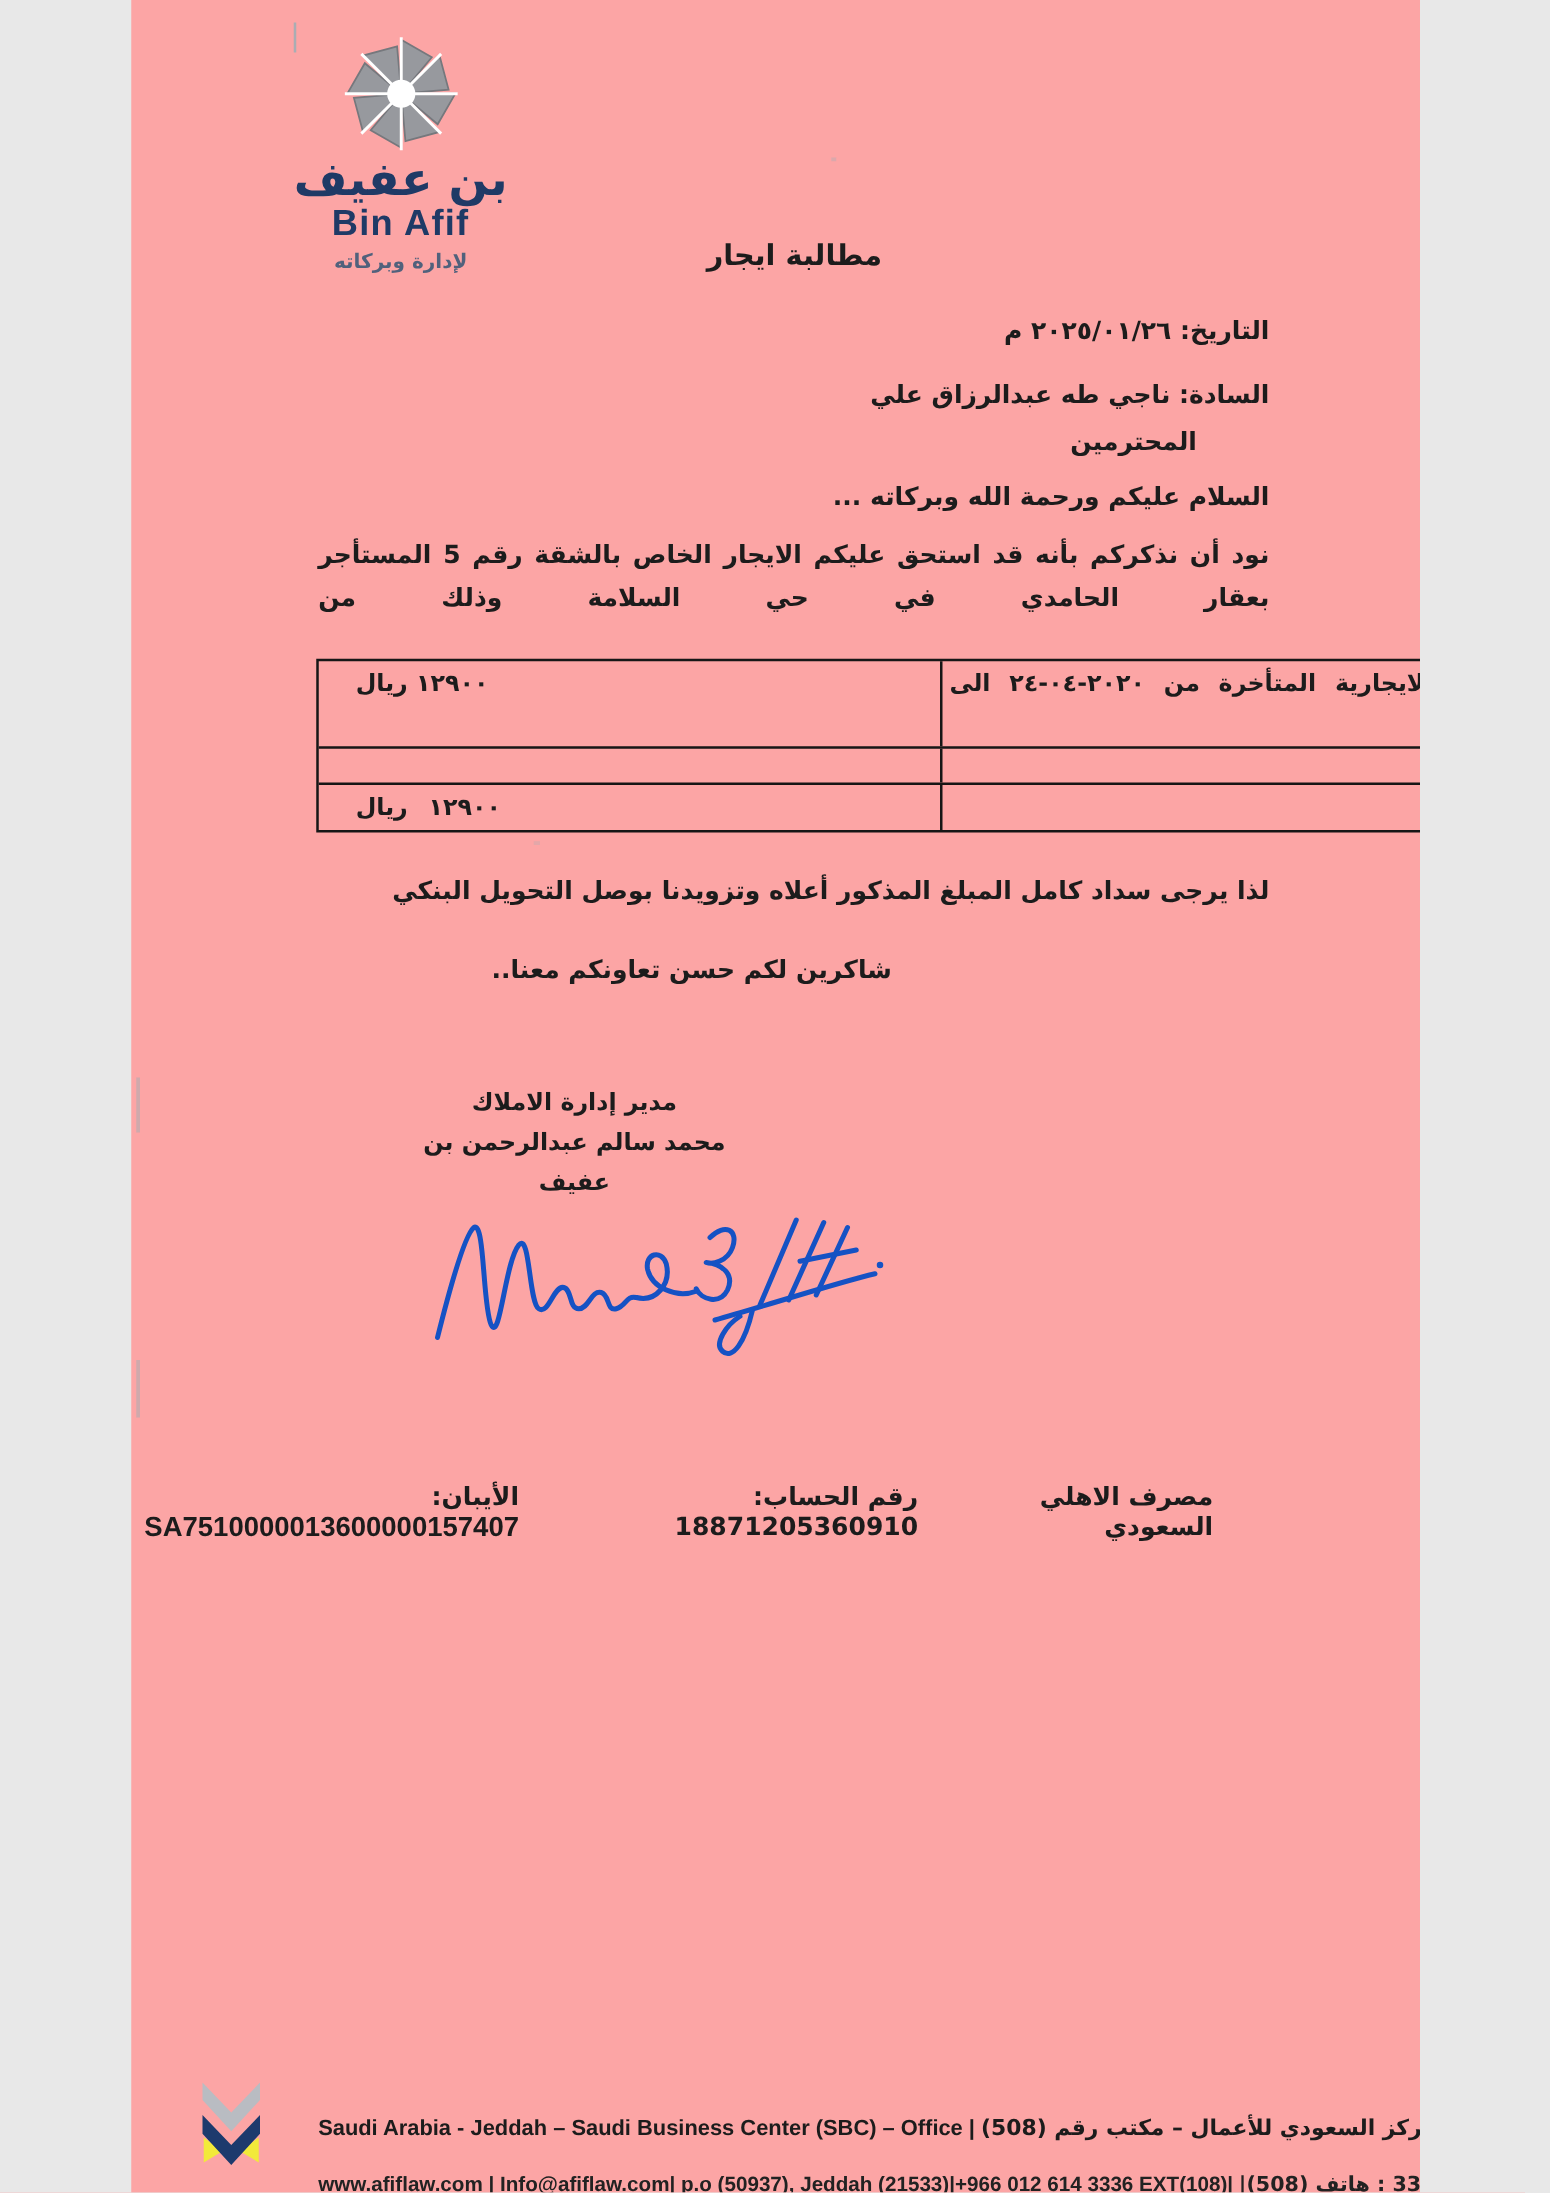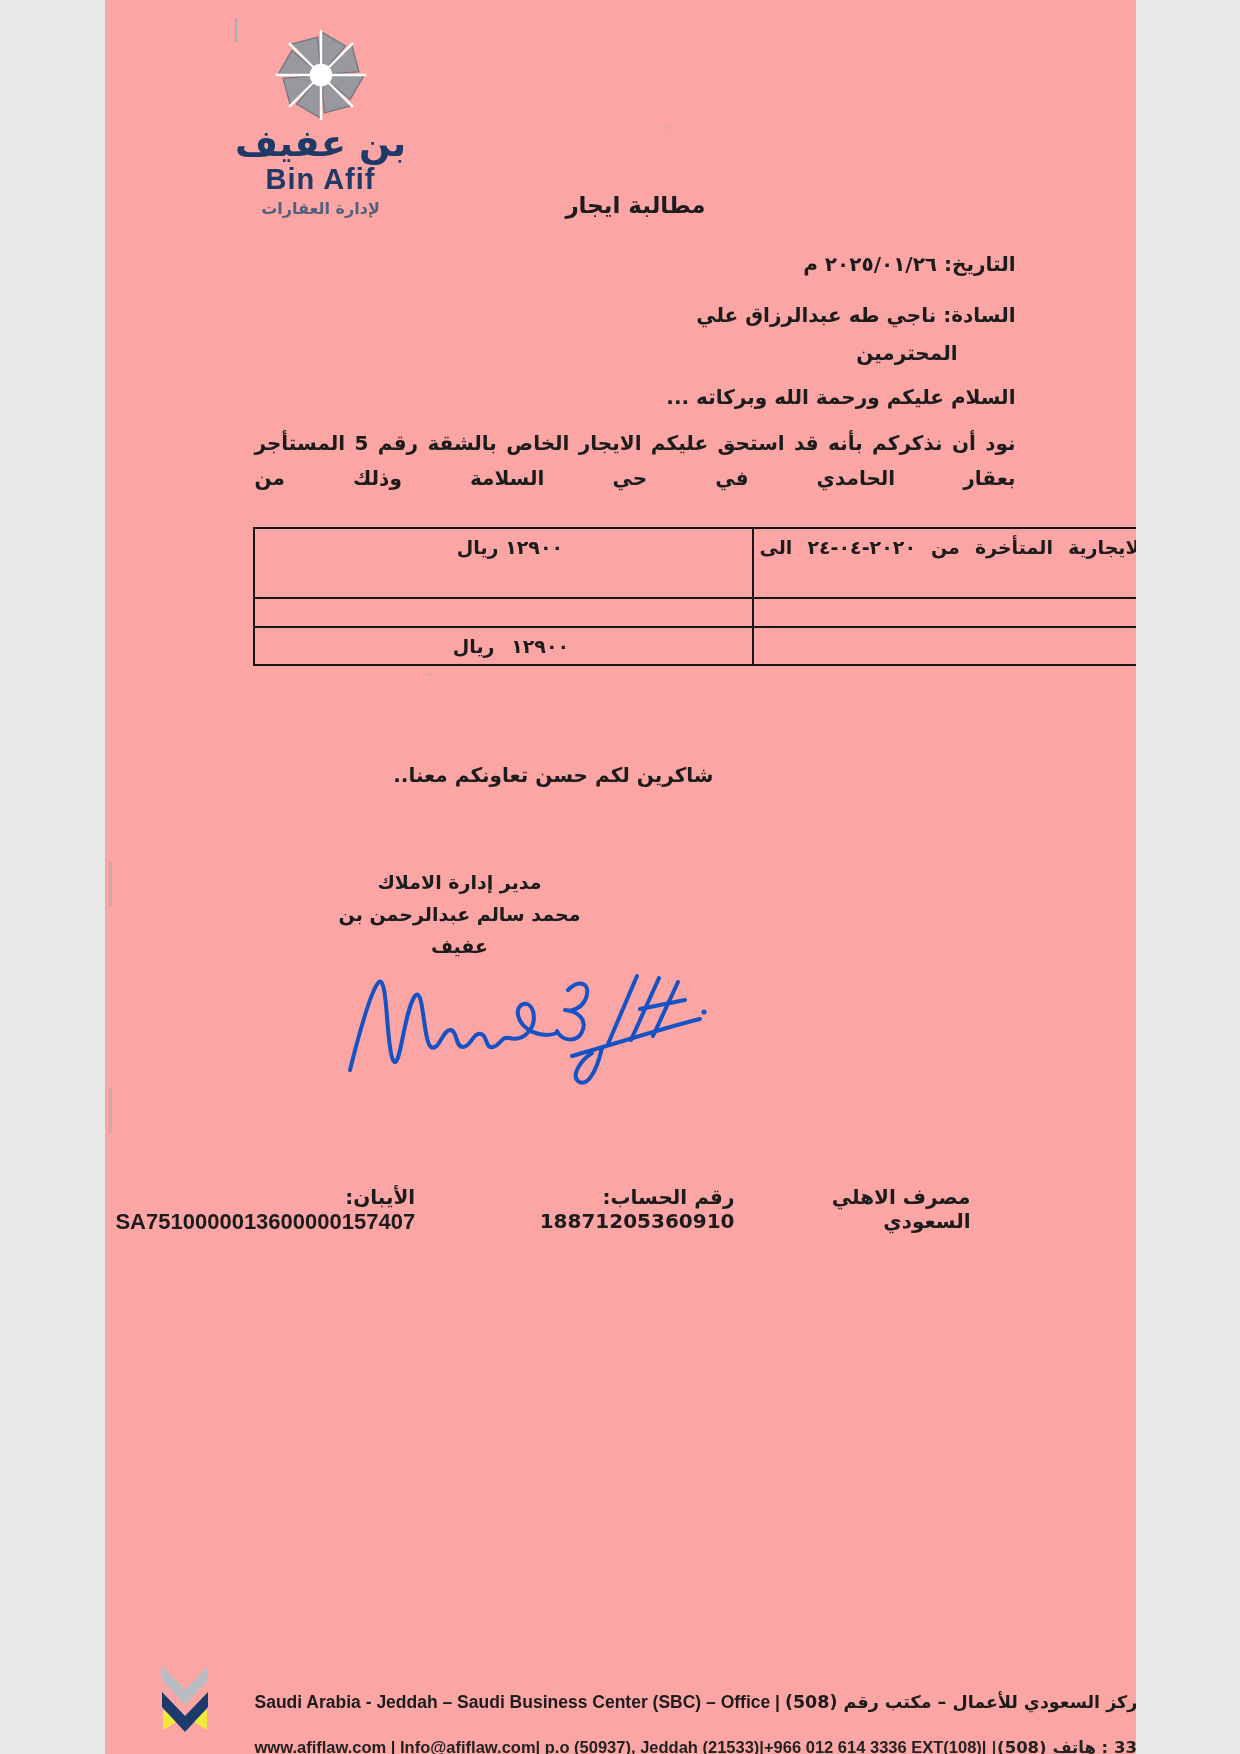--- a/index.html
+++ b/index.html
@@ -31,21 +31,21 @@
   
   .rtable{left:148px;top:527px;width:974px;direction:rtl;border:2px solid #161616;}
   .trow{display:grid;grid-template-columns:477px 1fr;}
   .trow + .trow{border-top:2px solid #161616;}
   .cell{padding:3px 8px 3px 6px;font-size:19px;font-weight:700;line-height:30px;}
   .cell-desc{border-left:2px solid #161616;}
   .cell-desc .l1{text-align:justify;text-align-last:justify;}
   .r1{min-height:68px;}
   .r2{min-height:27px;}
   .r3{min-height:33px;}
-  .cell-val{text-align:center;padding-left:30px;padding-right:16px;}
+  .cell-val{text-align:left;padding-left:30px;padding-right:16px;}
   .cell-val-total{word-spacing:10px;padding-right:14px;}
 
   
   .mgr-block{left:225px;top:866px;width:260px;text-align:center;font-size:19px;line-height:32px;}
   .sig-svg{left:235px;top:948px;}
 
   
   .bank-line{right:165px;top:1185px;font-size:20px;display:flex;direction:rtl;gap:44px;align-items:baseline;}
   .bank-line .latin{font-family:"Liberation Sans",sans-serif;font-size:22px;font-weight:700;unicode-bidi:embed;direction:ltr;}
 
@@ -88,21 +88,21 @@
         <line x1="50" y1="50" x2="50" y2="2" transform="rotate(90 50 50)"></line>
         <line x1="50" y1="50" x2="50" y2="2" transform="rotate(135 50 50)"></line>
         <line x1="50" y1="50" x2="50" y2="2" transform="rotate(180 50 50)"></line>
         <line x1="50" y1="50" x2="50" y2="2" transform="rotate(225 50 50)"></line>
         <line x1="50" y1="50" x2="50" y2="2" transform="rotate(270 50 50)"></line>
         <line x1="50" y1="50" x2="50" y2="2" transform="rotate(315 50 50)"></line>
       </g>
     </svg>
     <div class="logo-ar ar">بن عفيف</div>
     <div class="logo-en">Bin Afif</div>
-    <div class="logo-tag ar">لإدارة العقارات</div>
+    <div class="logo-tag ar">لإدارة وبركاته</div>
   </div>
 
   <div class="abs title ar">مطالبة ايجار</div>
   <div class="abs date-line ar">التاريخ: ٢٠٢٥/٠١/٢٦ م</div>
   <div class="abs addressee ar">السادة: ناجي طه عبدالرزاق علي</div>
   <div class="abs honorific ar">المحترمين</div>
   <div class="abs greeting ar">السلام عليكم ورحمة الله وبركاته ...</div>
 
   <div class="abs body-par ar">
     <div class="l1">نود أن نذكركم بأنه قد استحق عليكم الايجار الخاص بالشقة رقم 5  المستأجر بعقار الحامدي في حي السلامة وذلك من</div>
@@ -118,20 +118,21 @@
     <div class="trow r2">
       <div class="cell cell-desc"></div>
       <div class="cell"></div>
     </div>
     <div class="trow r3">
       <div class="cell cell-desc">الاجمالي</div>
       <div class="cell cell-val cell-val-total">١٢٩٠٠ ريال</div>
     </div>
   </div>
 
+  <div class="abs request-line ar">لذا يرجى سداد كامل المبلغ المذكور أعلاه وتزويدنا بوصل التحويل البنكي</div>
   <div class="abs thanks-line ar">شاكرين لكم حسن تعاونكم معنا..</div>
 
   <div class="abs mgr-block ar">
     <div>مدير إدارة الاملاك</div>
     <div>محمد سالم عبدالرحمن بن عفيف</div>
   </div>
 
   <svg class="abs sig-svg" width="370" height="145" viewBox="0 0 370 145">
     <g fill="none" stroke="#1552c4" stroke-width="4" stroke-linecap="round" stroke-linejoin="round">
       <path d="M10,122 C16,98 30,42 39,34 C48,28 46,98 53,112 C60,126 64,62 75,48 C84,37 83,94 91,99 C99,104 103,80 111,82 C118,84 115,99 123,99 C131,99 133,84 141,86 C148,88 145,101 153,99 C161,97 161,88 169,90"></path>

